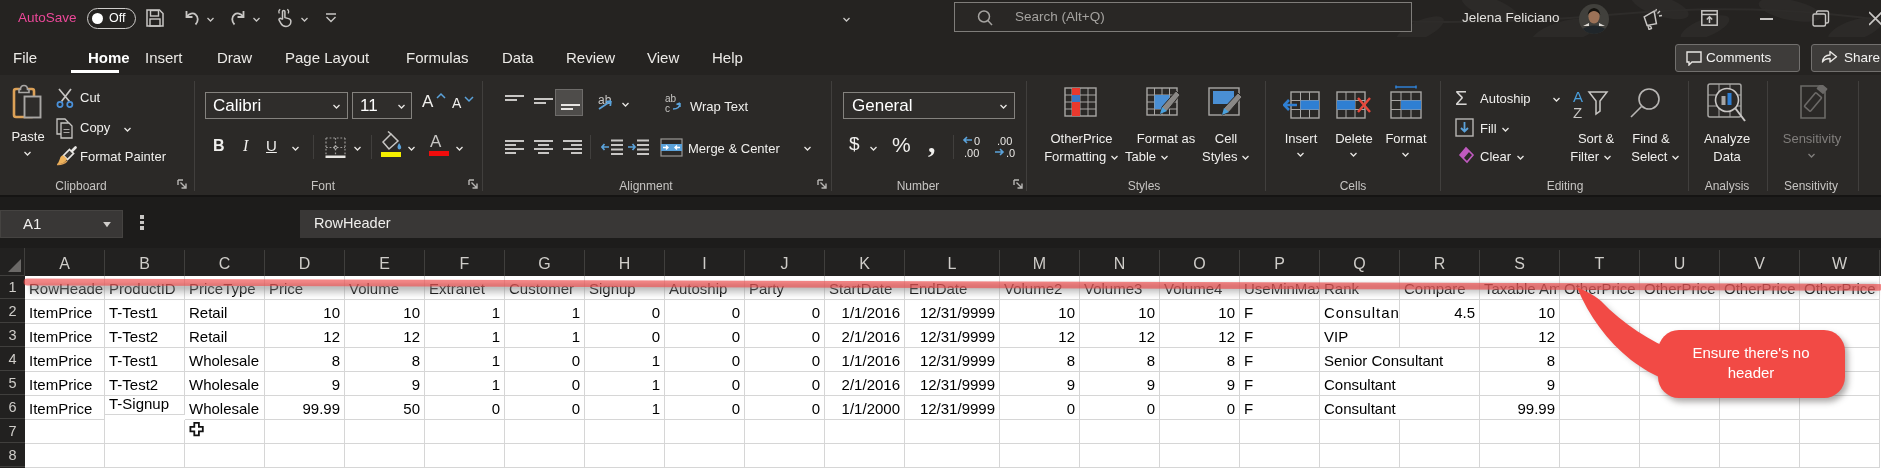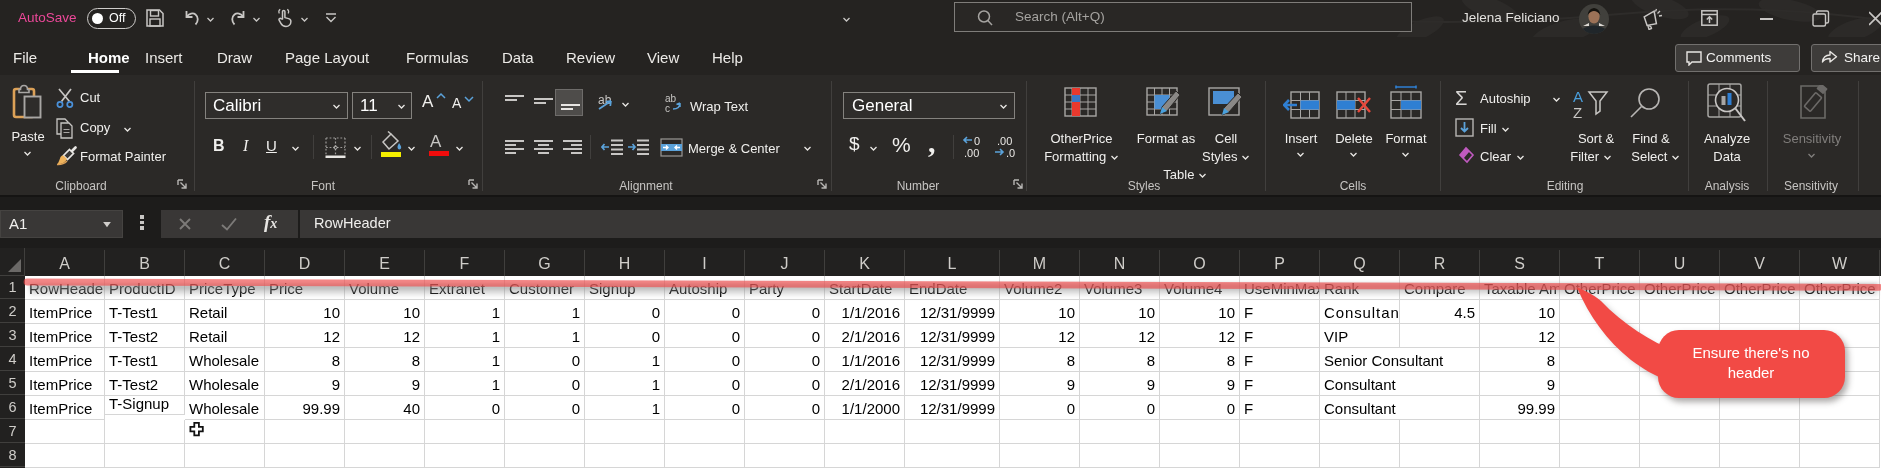--- a/index.html
+++ b/index.html
@@ -365,21 +365,21 @@
         <path d="M1.5,3 L4.5,6 L7.5,3" fill="none" stroke="#e8e6e3" stroke-width="1.3"></path>
       </svg></div>
   <svg class="ic" style="left:1146px;top:12px" width="37" height="31" viewBox="0 0 37 31">
     <rect x="1" y="1" width="30" height="27" fill="none" stroke="#a8a6a4" stroke-width="1.4"></rect>
     <path d="M1,8 H31 M1,15 H31 M1,22 H31 M8.5,1 V28 M16,1 V28 M23.5,1 V28" stroke="#a8a6a4" stroke-width="1"></path>
     <rect x="8.5" y="8" width="15" height="14" fill="#4a8fd4"></rect>
     <path d="M30,4 L16,20 L14,27 L21,24 L34,8 Z" fill="#8a8886" stroke="#2b2927" stroke-width="1"></path>
     <path d="M14,27 L16,20 L21,24 Z" fill="#49a0dd"></path>
   </svg>
   <div class="rtext" style="left:1125px;top:56px;width:82px;text-align:center">Format as</div>
-  <div class="rtext" style="left:1125px;top:92px;width:82px;text-align:right">Table <svg width="9" height="9" viewBox="0 0 9 9" style="vertical-align:-1px">
+  <div class="rtext" style="left:1125px;top:74px;width:82px;text-align:left">Table <svg width="9" height="9" viewBox="0 0 9 9" style="vertical-align:-1px">
         <path d="M1.5,3 L4.5,6 L7.5,3" fill="none" stroke="#e8e6e3" stroke-width="1.3"></path>
       </svg></div>
   <svg class="ic" style="left:1208px;top:12px" width="37" height="31" viewBox="0 0 37 31">
     <rect x="1" y="1" width="30" height="27" fill="none" stroke="#a8a6a4" stroke-width="1.4"></rect>
     <rect x="5" y="4" width="21" height="13" fill="#4a8fd4"></rect>
     <path d="M30,6 L16,21 L14,28 L21,25 L34,10 Z" fill="#8a8886" stroke="#2b2927" stroke-width="1"></path>
     <path d="M14,28 L16,21 L21,25 Z" fill="#49a0dd"></path>
   </svg>
   <div class="rtext" style="left:1193px;top:56px;width:66px;text-align:center">Cell</div>
   <div class="rtext" style="left:1193px;top:74px;width:66px;text-align:center">Styles <svg width="9" height="9" viewBox="0 0 9 9" style="vertical-align:-1px">
@@ -471,38 +471,29 @@
     <path d="M4,1 L22,1 L28,7 L28,33 L4,33 Z" fill="none" stroke="#6b6967" stroke-width="1.6"></path>
     <rect x="12" y="8" width="8" height="18" rx="1" transform="rotate(40 16 17)" fill="none" stroke="#6b6967" stroke-width="1.6"></rect>
     <rect x="21" y="0" width="9" height="7" rx="1" transform="rotate(40 25 3)" fill="#6b6967"></rect>
   </svg>
   <div class="rtext" style="left:1773px;top:56px;width:78px;text-align:center;color:#807e7c">Sensitivity</div>
   <svg class="chev" style="left:1807px;top:76px" viewBox="0 0 9 9">
       <path d="M1.5,3 L4.5,6 L7.5,3" fill="none" stroke="#807e7c" stroke-width="1.3"></path>
     </svg>
 </div>
 <div id="fbar">
-  <div id="namebox"><span style="margin-left:8px">A1</span>
+  <div id="namebox"><span style="margin-left:22px">A1</span>
     <svg style="position:absolute;right:11px;top:11px" width="8" height="6" viewBox="0 0 9 7">
         <path d="M0,0 L9,0 L4.5,6 Z" fill="#d0cecb"></path>
       </svg>
   </div>
   <div style="position:absolute;left:140px;top:18px;width:3.5px;height:17px;background:transparent">
     <div style="width:3.5px;height:3.5px;background:#c8c6c4;margin-bottom:2px"></div>
     <div style="width:3.5px;height:3.5px;background:#c8c6c4;margin-bottom:2px"></div>
     <div style="width:3.5px;height:3.5px;background:#c8c6c4"></div>
-  </div>
-  <div id="fxbtns">
-    <svg style="position:absolute;left:17px;top:7px" width="14" height="14" viewBox="0 0 14 14">
-        <path d="M2,2 L12,12 M12,2 L2,12" stroke="#7c7a78" stroke-width="1.9" fill="none"></path>
-      </svg>
-    <svg style="position:absolute;left:60px;top:7px" width="16" height="14" viewBox="0 0 16 14">
-        <path d="M1,8 L6,12.5 L15,1.5" stroke="#7c7a78" stroke-width="1.9" fill="none"></path>
-      </svg>
-    <div style="position:absolute;left:103px;top:1px;font-family:'Liberation Serif',serif;font-style:italic;font-size:19px;color:#e8e6e3;font-weight:bold">f<span style="font-size:14px">x</span></div>
   </div>
   <div id="finput"><span style="margin-left:14px">RowHeader</span></div>
 </div>
 <div id="colhdr">
     <div class="c" style="left:0;width:25px"></div>
     <div class="c" style="left:25px;width:80px">A</div>
     <div class="c" style="left:105px;width:80px">B</div>
     <div class="c" style="left:185px;width:80px">C</div>
     <div class="c" style="left:265px;width:80px">D</div>
     <div class="c" style="left:345px;width:80px">E</div>
@@ -648,21 +639,21 @@
     <div class="cell" style="left:1375px;top:96px;width:80px;height:24px;"></div>
     <div class="cell num" style="left:1455px;top:96px;width:80px;height:24px;">9</div>
     <div class="cell" style="left:1535px;top:96px;width:80px;height:24px;"></div>
     <div class="cell" style="left:1615px;top:96px;width:80px;height:24px;"></div>
     <div class="cell" style="left:1695px;top:96px;width:80px;height:24px;"></div>
     <div class="cell" style="left:1775px;top:96px;width:80px;height:24px;"></div>
     <div class="cell" style="left:0px;top:120px;width:80px;height:24px;">ItemPrice</div>
     <div class="cell" style="left:80px;top:115px;width:80px;height:24px;">T-Signup</div>
     <div class="cell" style="left:160px;top:120px;width:80px;height:24px;">Wholesale</div>
     <div class="cell num" style="left:240px;top:120px;width:80px;height:24px;">99.99</div>
-    <div class="cell num" style="left:320px;top:120px;width:80px;height:24px;">40</div>
+    <div class="cell num" style="left:320px;top:120px;width:80px;height:24px;">50</div>
     <div class="cell num" style="left:400px;top:120px;width:80px;height:24px;">0</div>
     <div class="cell num" style="left:480px;top:120px;width:80px;height:24px;">0</div>
     <div class="cell num" style="left:560px;top:120px;width:80px;height:24px;">1</div>
     <div class="cell num" style="left:640px;top:120px;width:80px;height:24px;">0</div>
     <div class="cell num" style="left:720px;top:120px;width:80px;height:24px;">0</div>
     <div class="cell num" style="left:800px;top:120px;width:80px;height:24px;">1/1/2000</div>
     <div class="cell num" style="left:880px;top:120px;width:95px;height:24px;">12/31/9999</div>
     <div class="cell num" style="left:975px;top:120px;width:80px;height:24px;">0</div>
     <div class="cell num" style="left:1055px;top:120px;width:80px;height:24px;">0</div>
     <div class="cell num" style="left:1135px;top:120px;width:80px;height:24px;">0</div>

